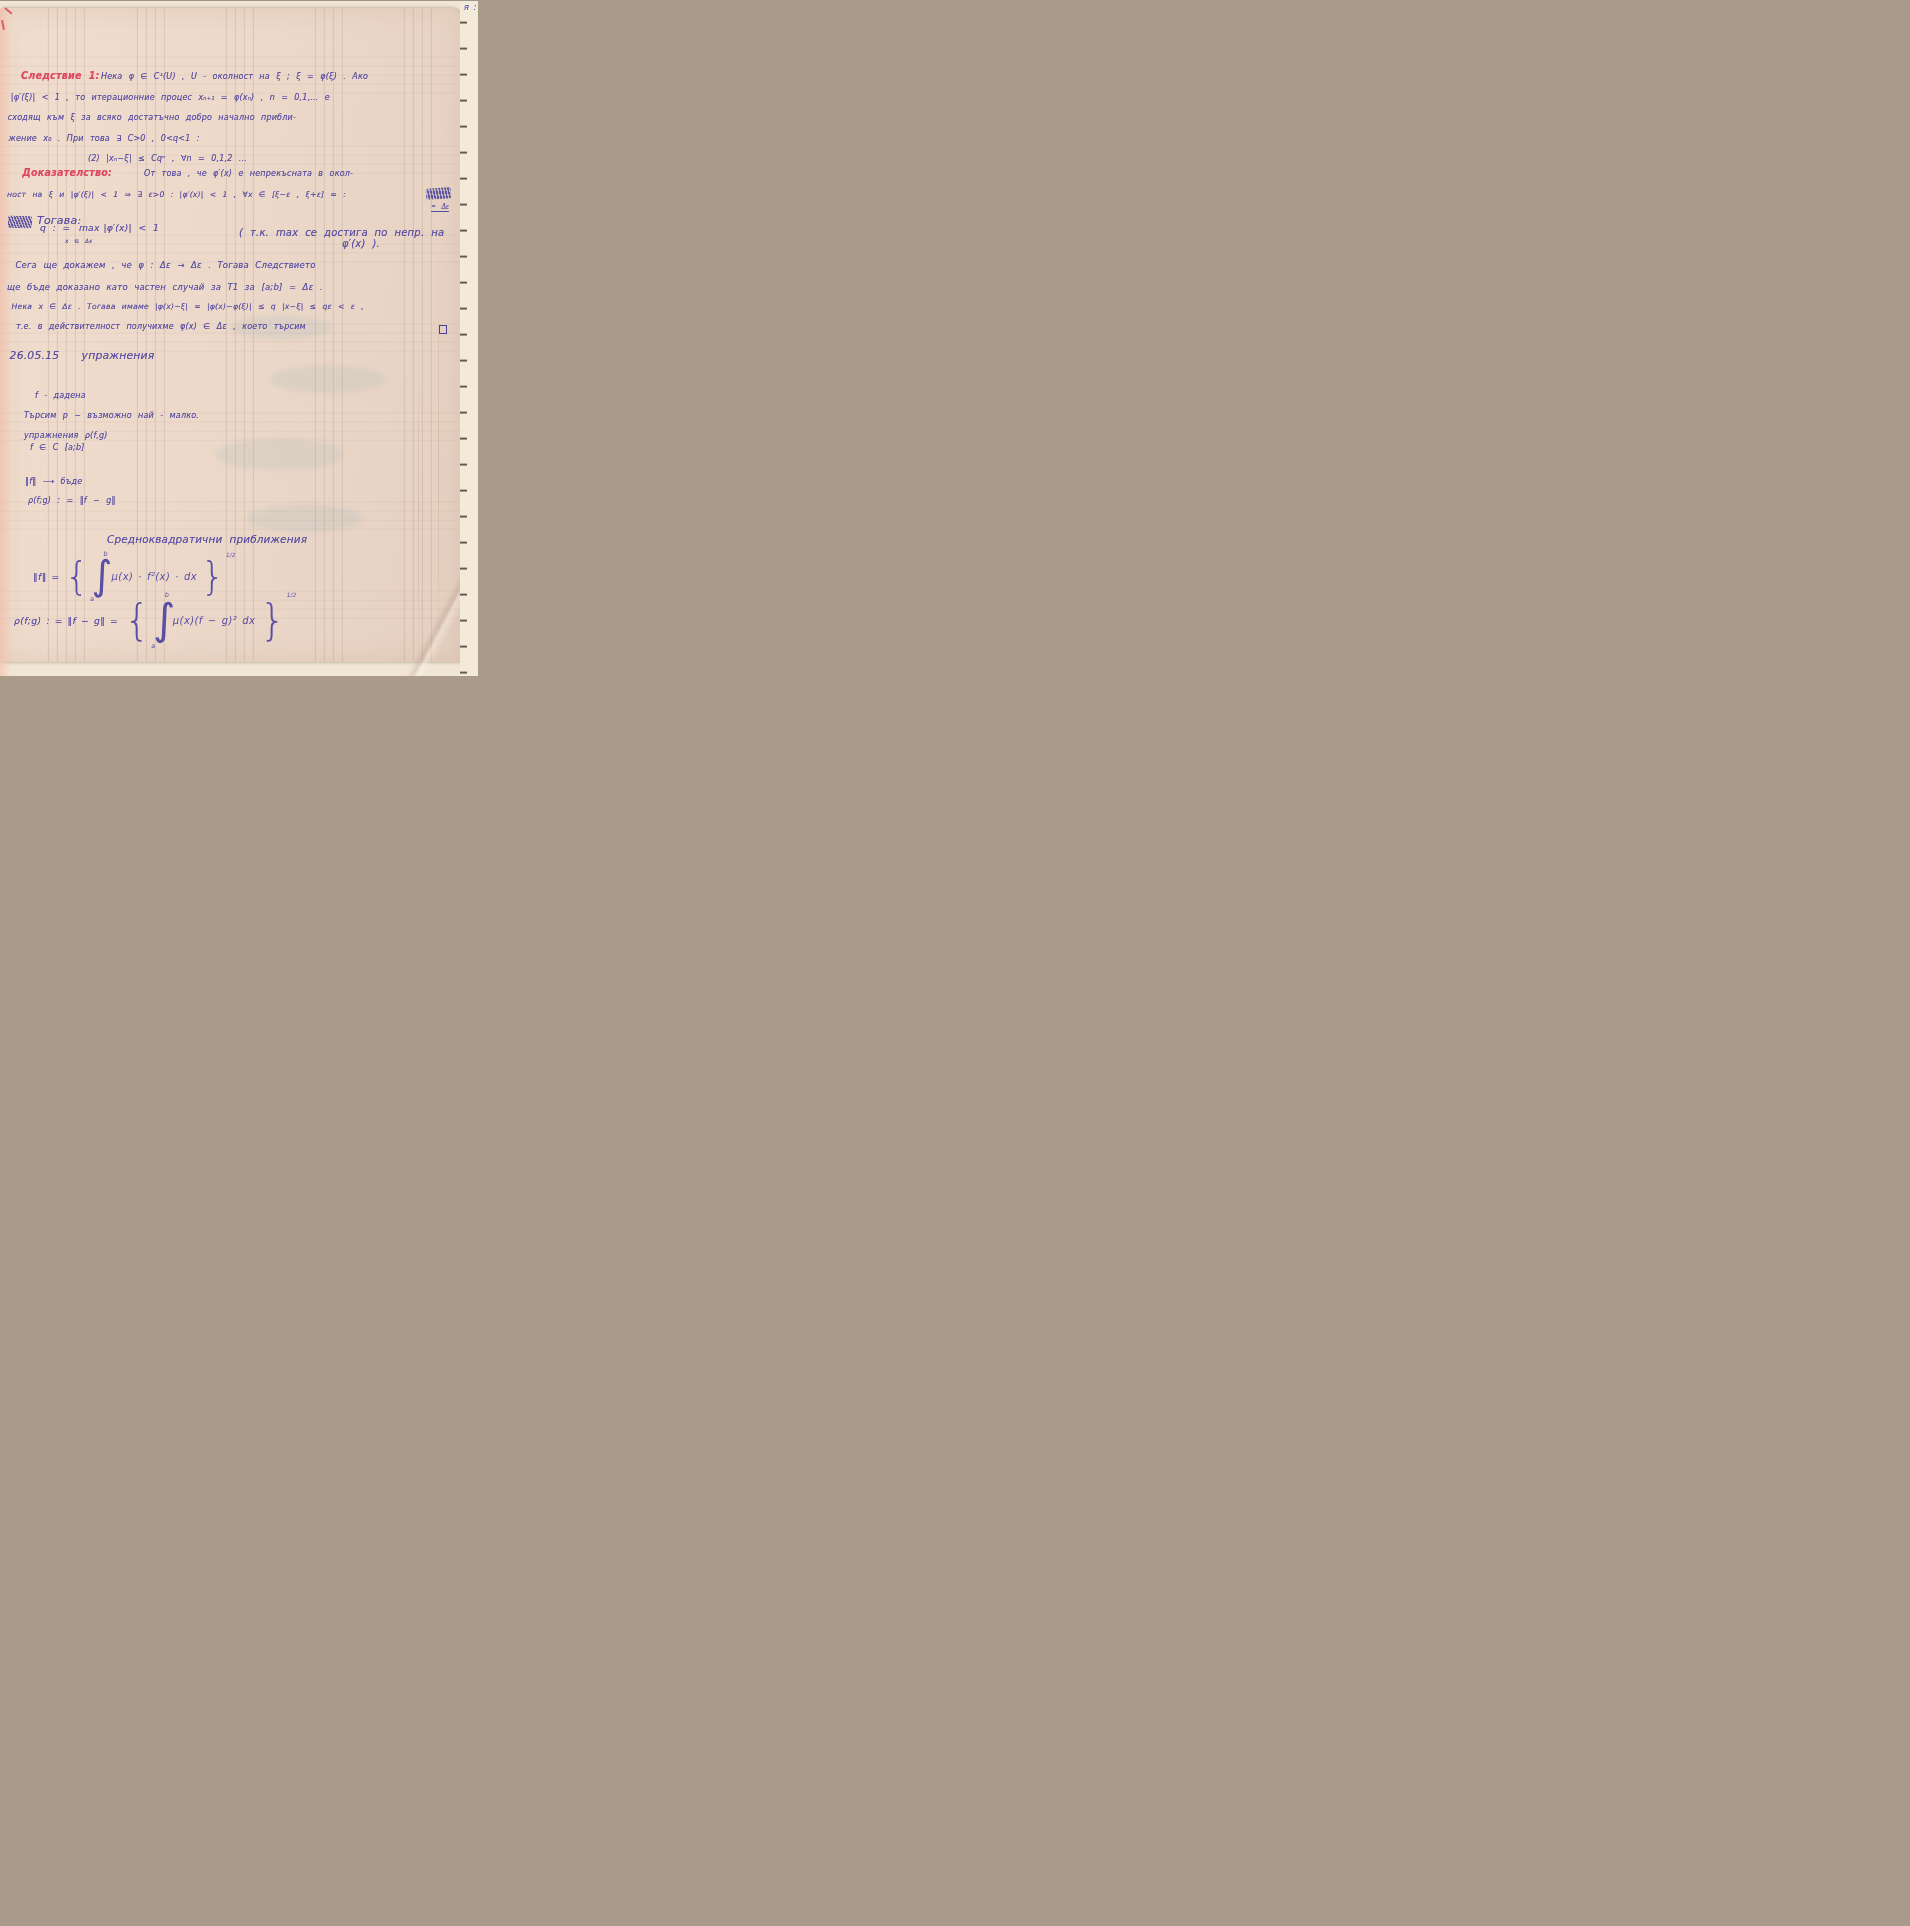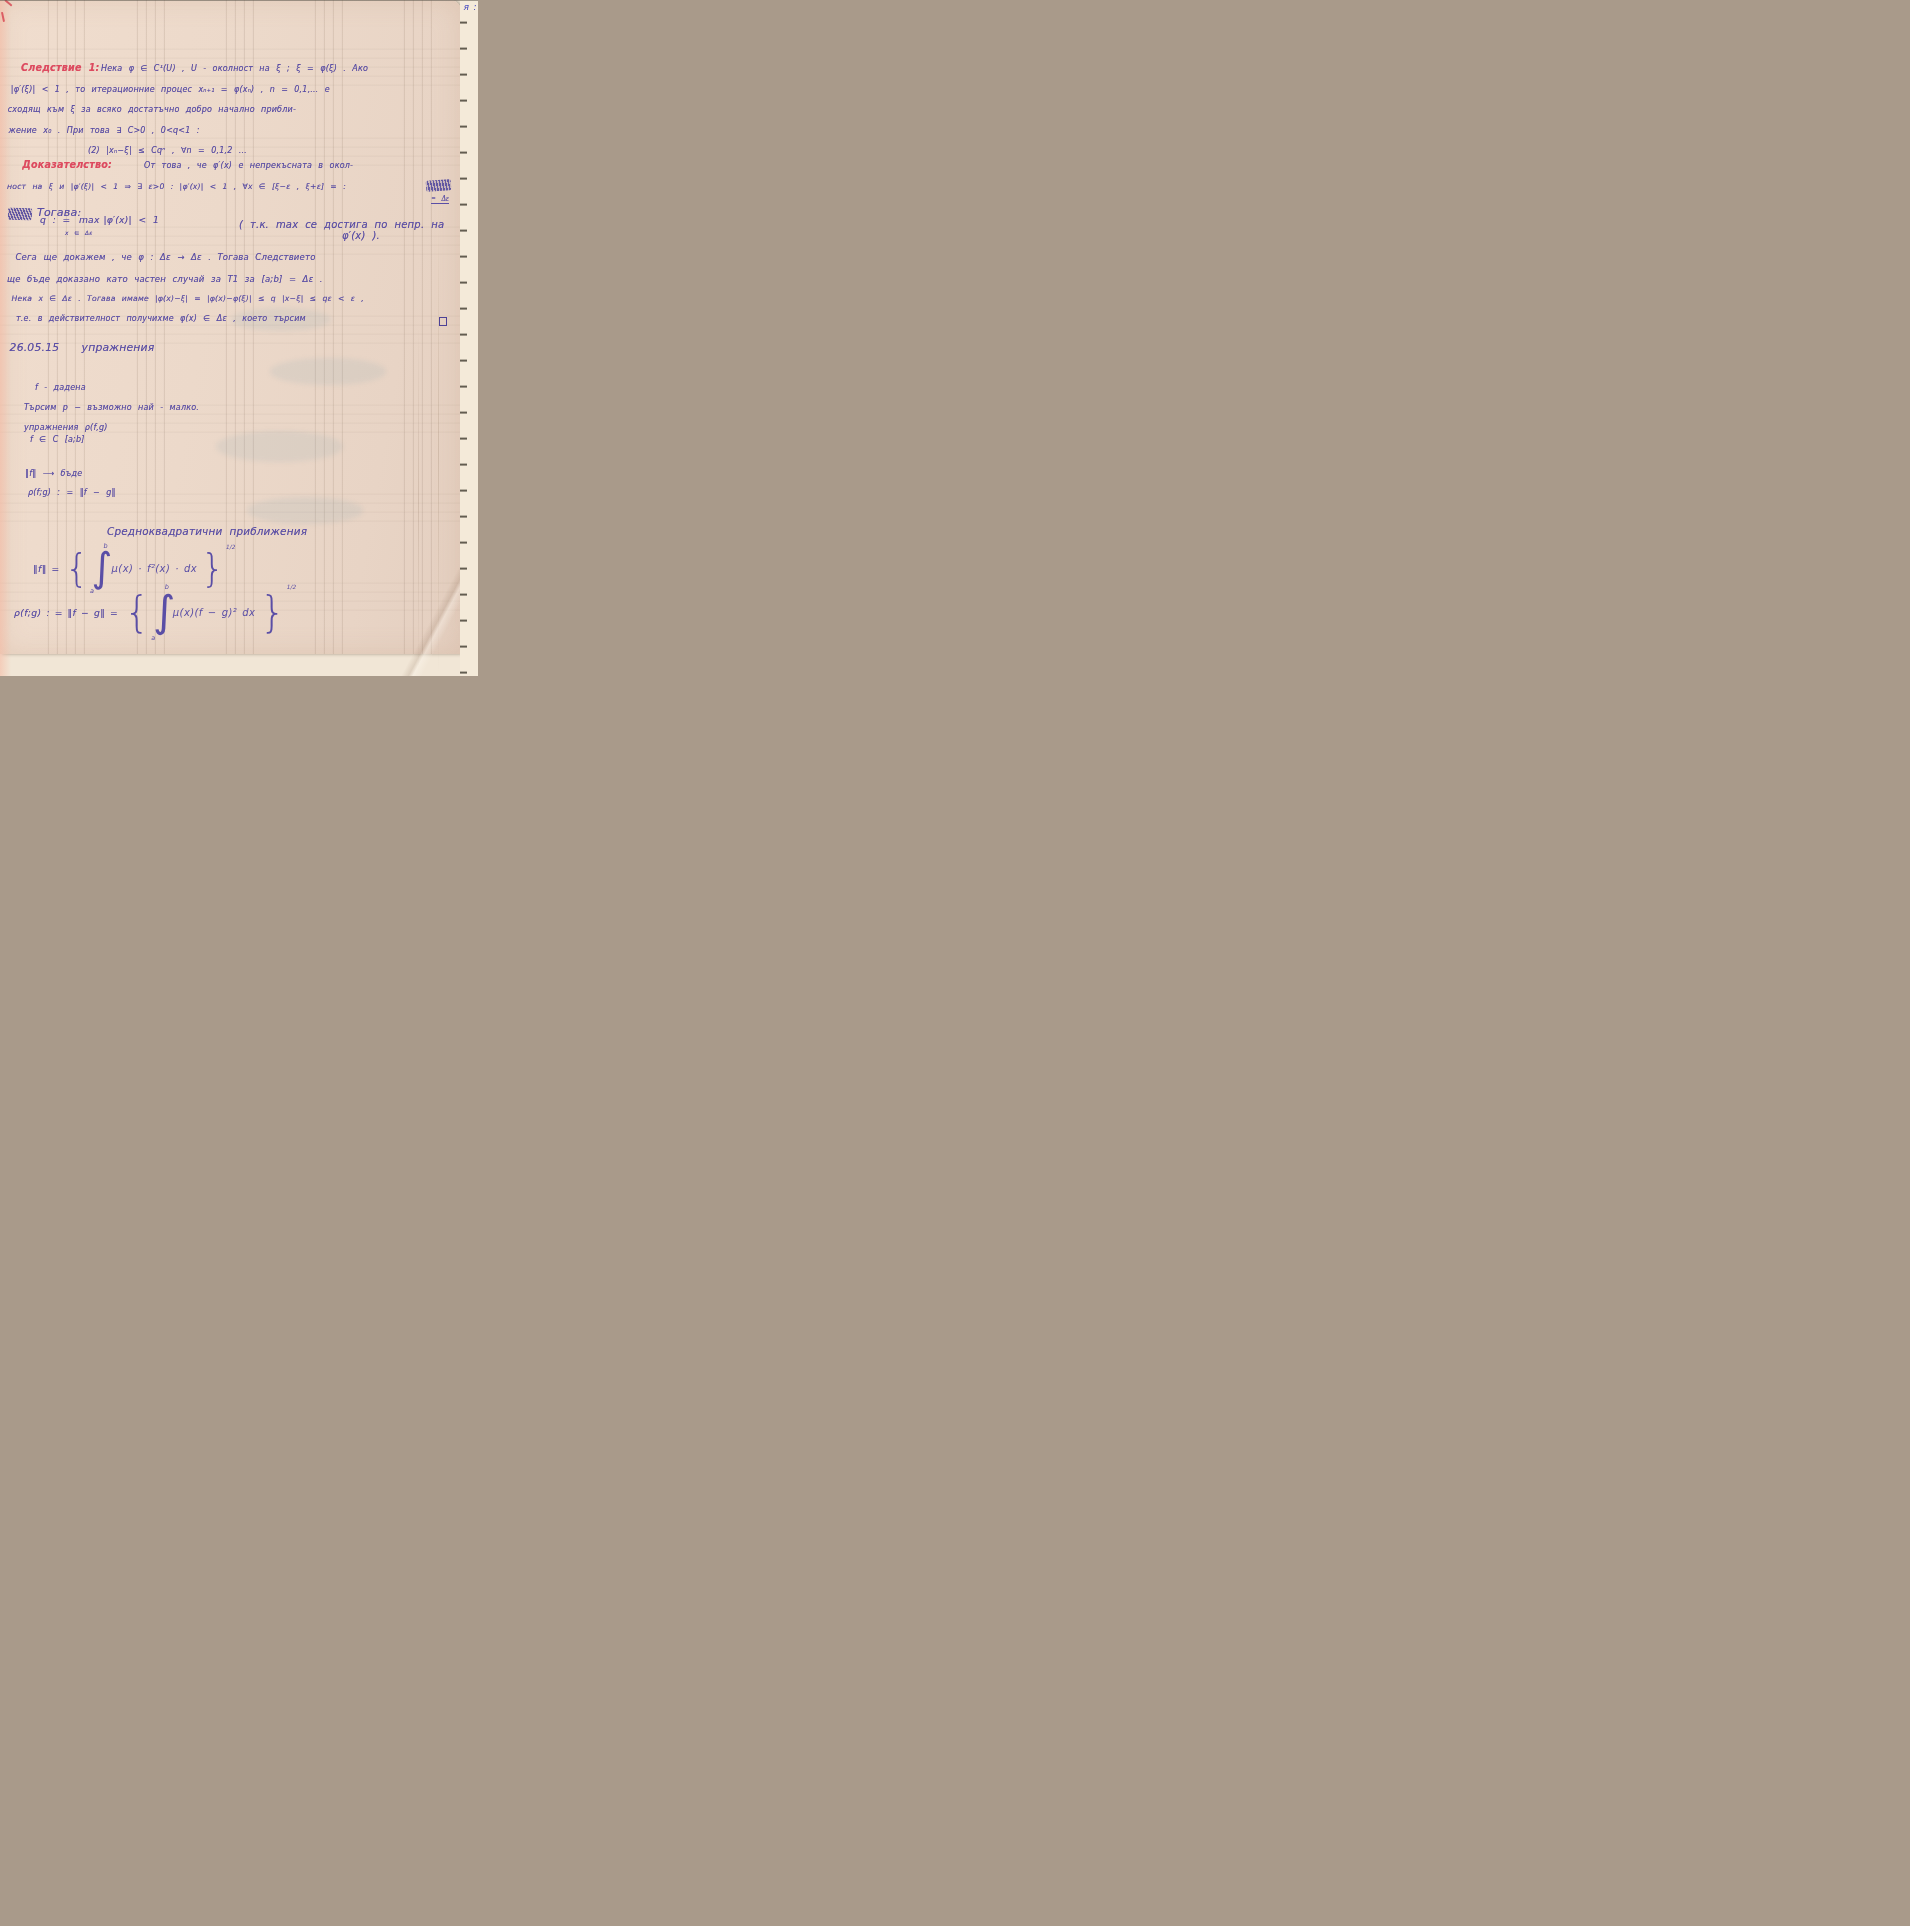--- a/index.html
+++ b/index.html
@@ -3,21 +3,21 @@
 <meta charset="utf-8">
 <style>
   html,body{margin:0;padding:0;background:#a99a8a;}
   .page{
     position:relative;width:478px;height:676px;overflow:hidden;
     background:#f1e6d6;
     font-family:"DejaVu Sans",sans-serif;
   }
   
   .main{
-    position:absolute;left:0;top:0;width:461px;height:654px;
+    position:absolute;left:0;top:8px;width:461px;height:654px;
     background:linear-gradient(100deg,#f0ddce 0%,#ecd9ca 45%,#e8d4c5 80%,#e4cfc0 100%);
     border-top-right-radius:10.8px;
     box-shadow:1.5px 0 3.5px -0.8px rgba(70,52,32,.45), inset 0 0 27px rgba(186,146,114,.22);
   }
   .grid{
     position:absolute;inset:0;border-top-right-radius:10.8px;
     background-image:
       repeating-linear-gradient(to right, rgba(125,104,86,.17) 0 0.4px, transparent 0.4px 8.9px),
       repeating-linear-gradient(to bottom, rgba(125,104,86,.07) 0 0.4px, transparent 0.4px 8.9px),
       repeating-linear-gradient(to bottom, rgba(108,86,66,.20) 0 0.4px, transparent 0.4px 23px);

